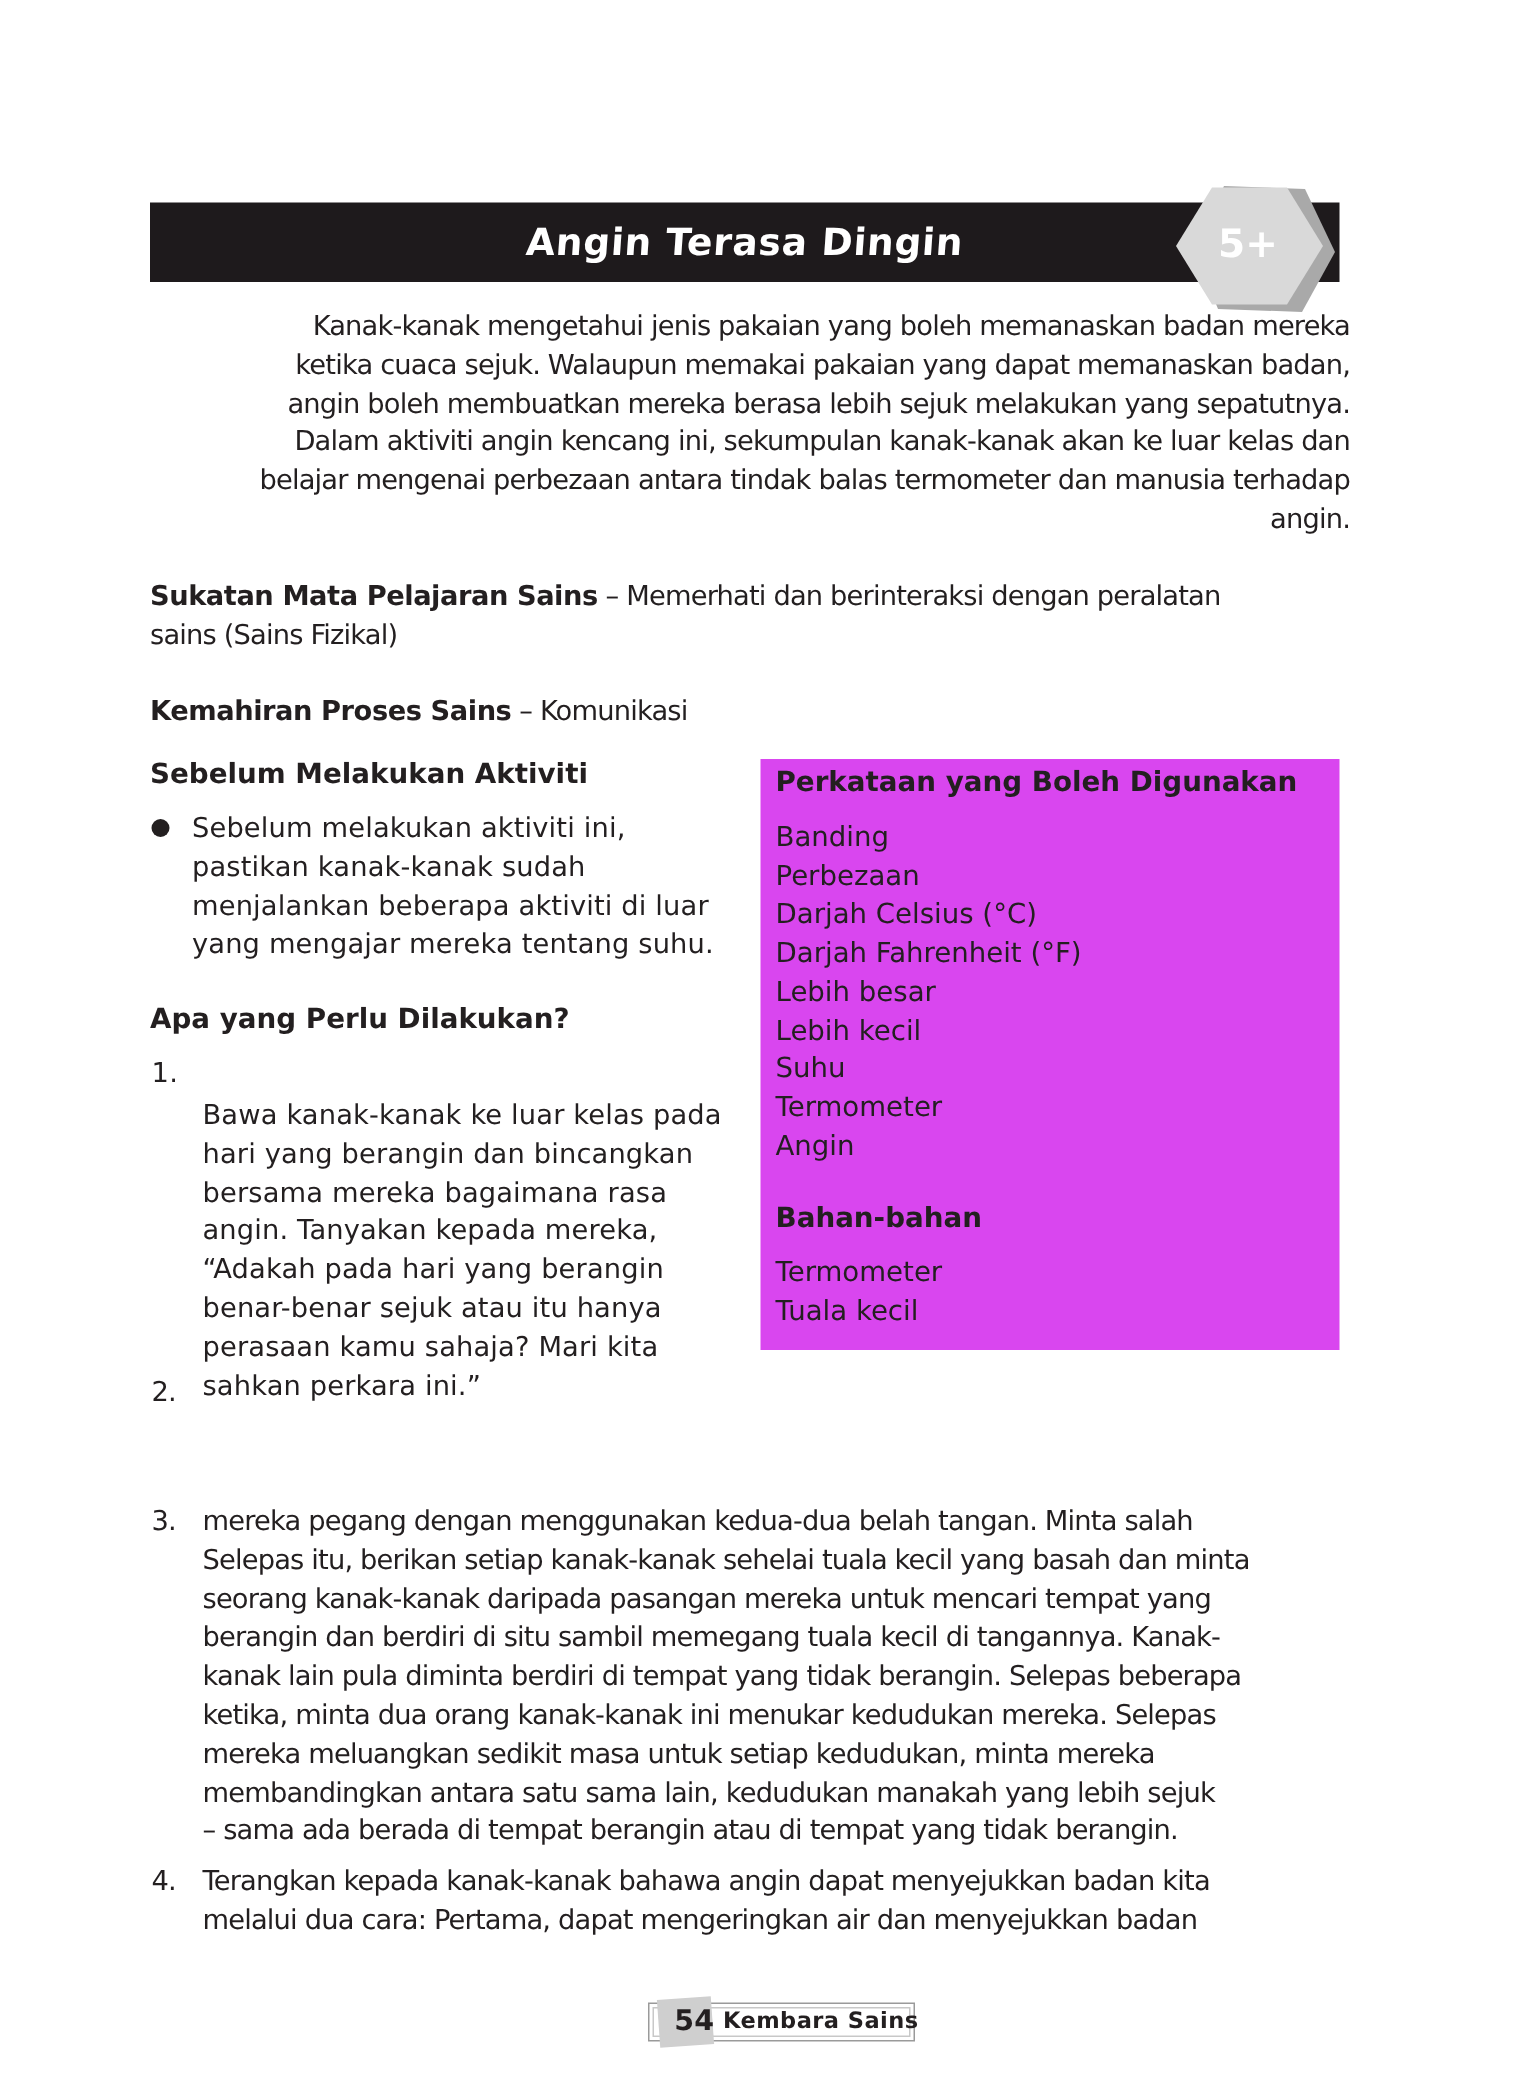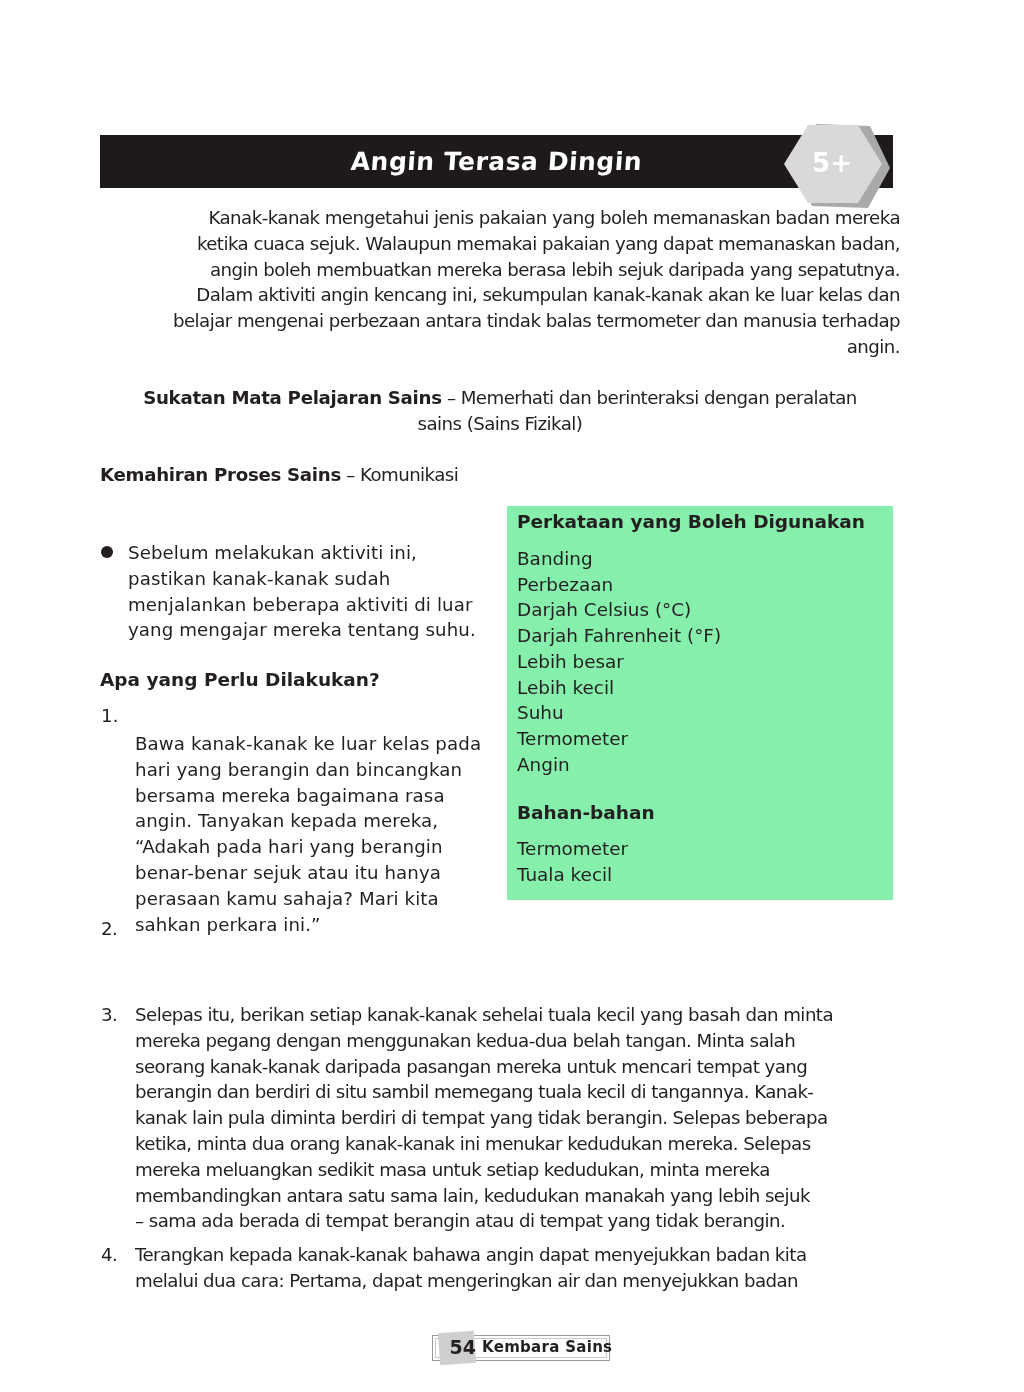--- a/index.html
+++ b/index.html
@@ -30,40 +30,40 @@
 
   
   .txt {
     position: absolute; font-family: "DejaVu Sans", sans-serif; font-size: 18.2px;
     line-height: 25.8px; color: #231f20; letter-spacing: -0.55px;
   }
   .intro { left: 100px; top: 205px; width: 800px; text-align: right; }
   .line { display: block; white-space: nowrap; }
   .bold { font-weight: bold; letter-spacing: -0.3px; }
 
-  .sukatan { left: 100px; top: 385px; width: 800px; text-align: center; }
+  .sukatan { left: 100px; top: 385px; width: 800px; }
   .kemahiran { left: 100px; top: 462px; width: 800px; }
 
   .h-sebelum { left: 100px; top: 504px; font-weight: bold; font-size: 18.5px; letter-spacing: 0px; }
   .bullet-dot {
     position: absolute; left: 101px; top: 546px; width: 12px; height: 12px;
     border-radius: 50%; background: #231f20;
   }
   .bullet-text { left: 128px; top: 540px; width: 370px; letter-spacing: 0.1px; }
 
   .h-apa { left: 100px; top: 667px; font-weight: bold; font-size: 18.5px; letter-spacing: 0px; text-align: center; }
 
   .step-num { position: absolute; width: 30px; }
   .step1-num { left: 101px; top: 703px; letter-spacing: 0.2px; }
   .step1-text { left: 135px; top: 731px; width: 370px; letter-spacing: 0.1px; }
 
   
   .side-box {
     position: absolute; left: 507px; top: 506px; width: 386px; height: 394px;
-    background: #86efac;
+    background: #d946ef;
   }
   .side-h { position: absolute; left: 10px; font-weight: bold; font-size: 18.5px; color: #231f20; white-space: nowrap; font-family: "DejaVu Sans", sans-serif; }
   .side-h1 { top: 5px; }
   .side-list { position: absolute; left: 10px; font-size: 18.4px; line-height: 25.7px; color: #231f20; font-family: "DejaVu Sans", sans-serif; letter-spacing: 0px; }
   .side-list1 { top: 40px; }
   .side-h2 { top: 296px; }
   .side-list2 { top: 330px; }
 
   .step2-num { left: 101px; top: 916px; }
   .step2-text { left: 135px; top: 916px; width: 770px; }
@@ -108,35 +108,36 @@
     <svg width="112" height="88" viewBox="0 0 112 88">
       <polygon points="34,2 88,4 108,46 86,86 30,84 14,44" fill="#a9a9a9"></polygon>
       <polygon points="26,3 76,3 100,42 76,81 26,81 2,42" fill="#d9d9d9"></polygon>
     </svg>
     <div class="age-text">5+</div>
   </div>
 
   <div class="txt intro">
     <span class="line">Kanak-kanak mengetahui jenis pakaian yang boleh memanaskan badan mereka</span>
     <span class="line">ketika cuaca sejuk. Walaupun memakai pakaian yang dapat memanaskan badan,</span>
-    <span class="line">angin boleh membuatkan mereka berasa lebih sejuk daripada yang sepatutnya.</span>
+    <span class="line">angin boleh membuatkan mereka berasa lebih sejuk melakukan yang sepatutnya.</span>
     <span class="line">Dalam aktiviti angin kencang ini, sekumpulan kanak-kanak akan ke luar kelas dan</span>
     <span class="line">belajar mengenai perbezaan antara tindak balas termometer dan manusia terhadap</span>
     <span class="line">angin.</span>
   </div>
 
   <div class="txt sukatan">
     <span class="line"><span class="bold">Sukatan Mata Pelajaran Sains</span><span> – Memerhati dan berinteraksi dengan peralatan</span></span>
     <span class="line">sains (Sains Fizikal)</span>
   </div>
 
   <div class="txt kemahiran">
     <span class="line"><span class="bold">Kemahiran Proses Sains</span><span> – Komunikasi</span></span>
   </div>
 
+  <div class="txt h-sebelum">Sebelum Melakukan Aktiviti</div>
   <div class="bullet-dot"></div>
   <div class="txt bullet-text">
     <span class="line">Sebelum melakukan aktiviti ini,</span>
     <span class="line">pastikan kanak-kanak sudah</span>
     <span class="line">menjalankan beberapa aktiviti di luar</span>
     <span class="line">yang mengajar mereka tentang suhu.</span>
   </div>
 
   <div class="txt h-apa">Apa yang Perlu Dilakukan?</div>
 
@@ -169,22 +170,22 @@
     <div class="side-list side-list2">
       <span class="line">Termometer</span>
       <span class="line">Tuala kecil</span>
     </div>
   </div>
 
   <div class="txt step-num step2-num">2.</div>
 
   <div class="txt step-num step3-num">3.</div>
   <div class="txt step3-text">
+    <span class="line">mereka pegang dengan menggunakan kedua-dua belah tangan. Minta salah</span>
     <span class="line">Selepas itu, berikan setiap kanak-kanak sehelai tuala kecil yang basah dan minta</span>
-    <span class="line">mereka pegang dengan menggunakan kedua-dua belah tangan. Minta salah</span>
     <span class="line">seorang kanak-kanak daripada pasangan mereka untuk mencari tempat yang</span>
     <span class="line">berangin dan berdiri di situ sambil memegang tuala kecil di tangannya. Kanak-</span>
     <span class="line">kanak lain pula diminta berdiri di tempat yang tidak berangin. Selepas beberapa</span>
     <span class="line">ketika, minta dua orang kanak-kanak ini menukar kedudukan mereka. Selepas</span>
     <span class="line">mereka meluangkan sedikit masa untuk setiap kedudukan, minta mereka</span>
     <span class="line">membandingkan antara satu sama lain, kedudukan manakah yang lebih sejuk</span>
     <span class="line">– sama ada berada di tempat berangin atau di tempat yang tidak berangin.</span>
   </div>
 
   <div class="txt step-num step4-num">4.</div>

